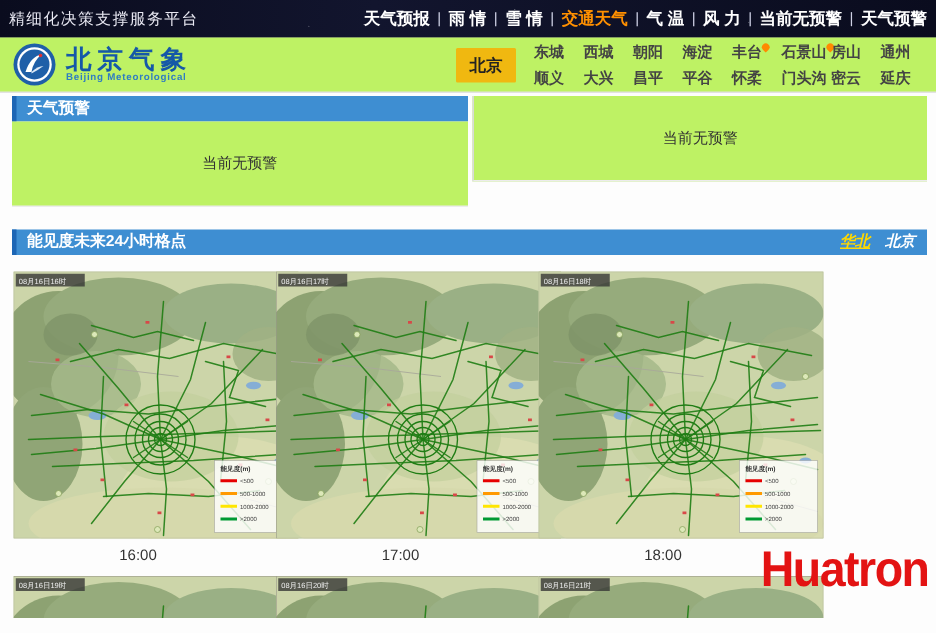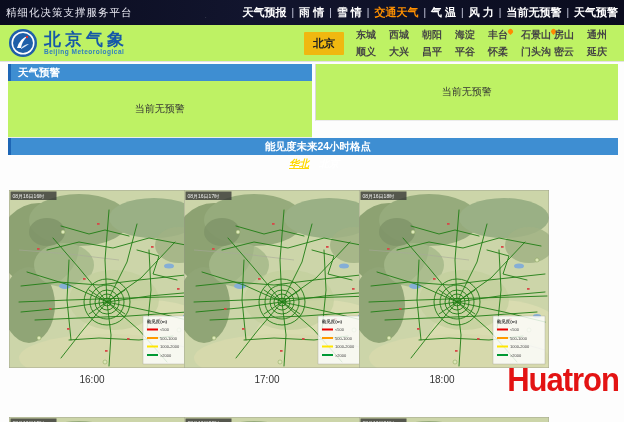--- a/index.html
+++ b/index.html
@@ -45,28 +45,28 @@
 
   .panels { display:flex; gap:3px; }
   .panel { flex:1; }
   .bluebar { height:17px; line-height:17px; background:#3e8ed2; color:#fff;
     font-size:10.5px; font-weight:bold; padding-left:7px; border-left:3px solid #1d66b5;
     display:flex; justify-content:space-between; align-items:center; }
   .panel-body { height:57px; background:#bef264; display:flex; align-items:center;
     justify-content:center; font-size:10px; color:#333; border-bottom:1px solid #ececec; }
   .panel:last-child .panel-body { border-left:1px solid #d9d9d9; }
 
-  .section-bar { margin-top:0;flex-direction:column; }
+  .section-bar { margin-top:15px; }
   .section-links { margin-right:8px; display:flex; gap:10px;font-style:italic; }
   .section-links .lnk { font-size:10px; font-weight:bold; color:#fff; cursor:pointer; }
   .section-links .lnk.active { color:#ffd800; text-decoration:underline; }
 
   
   .maps-row { display:flex; gap:9px; padding:11px 1px 0 1px; }
-  .map-card { width:166px;margin-top:24px; }
+  .map-card { width:166px; }
   .map-frame { width:190px; height:178px; overflow:hidden; cursor:pointer; background:#ccd5a9; }
   .map-frame svg { display:block; }
   .map-time { height:25px; line-height:23px; text-align:center; font-size:10px; color:#333; }
   .maps-row.partial { padding-top:0; }
   .maps-row.partial .map-frame { height:28px; }
 
   .watermark { position:absolute; top:364px; right:5px; z-index:20;
     color:#e31313; font-size:31px; font-weight:800; letter-spacing:-1px;
     transform:scaleY(1.08); line-height:1; }
 </style>

